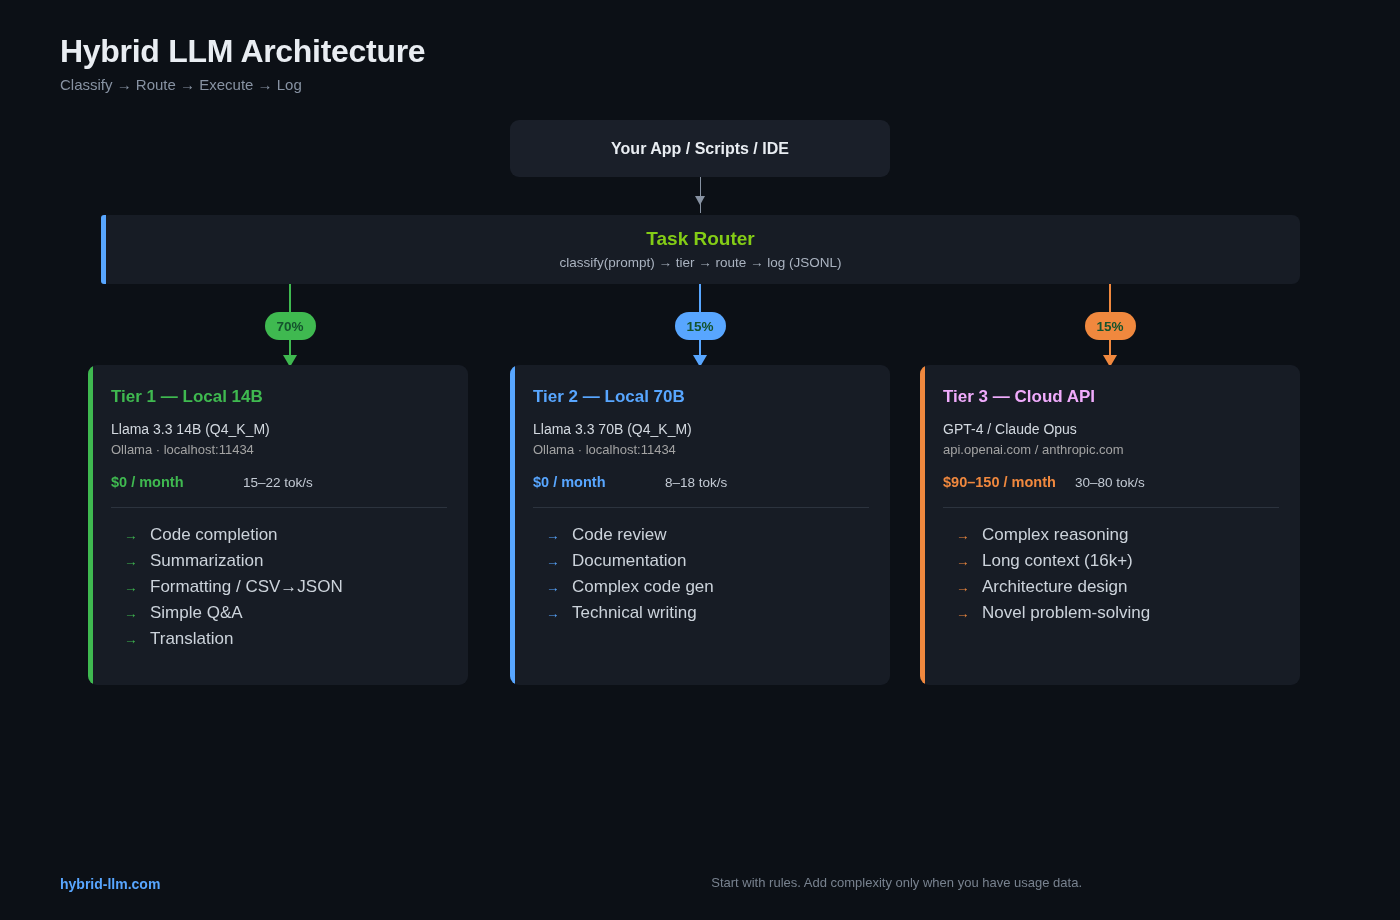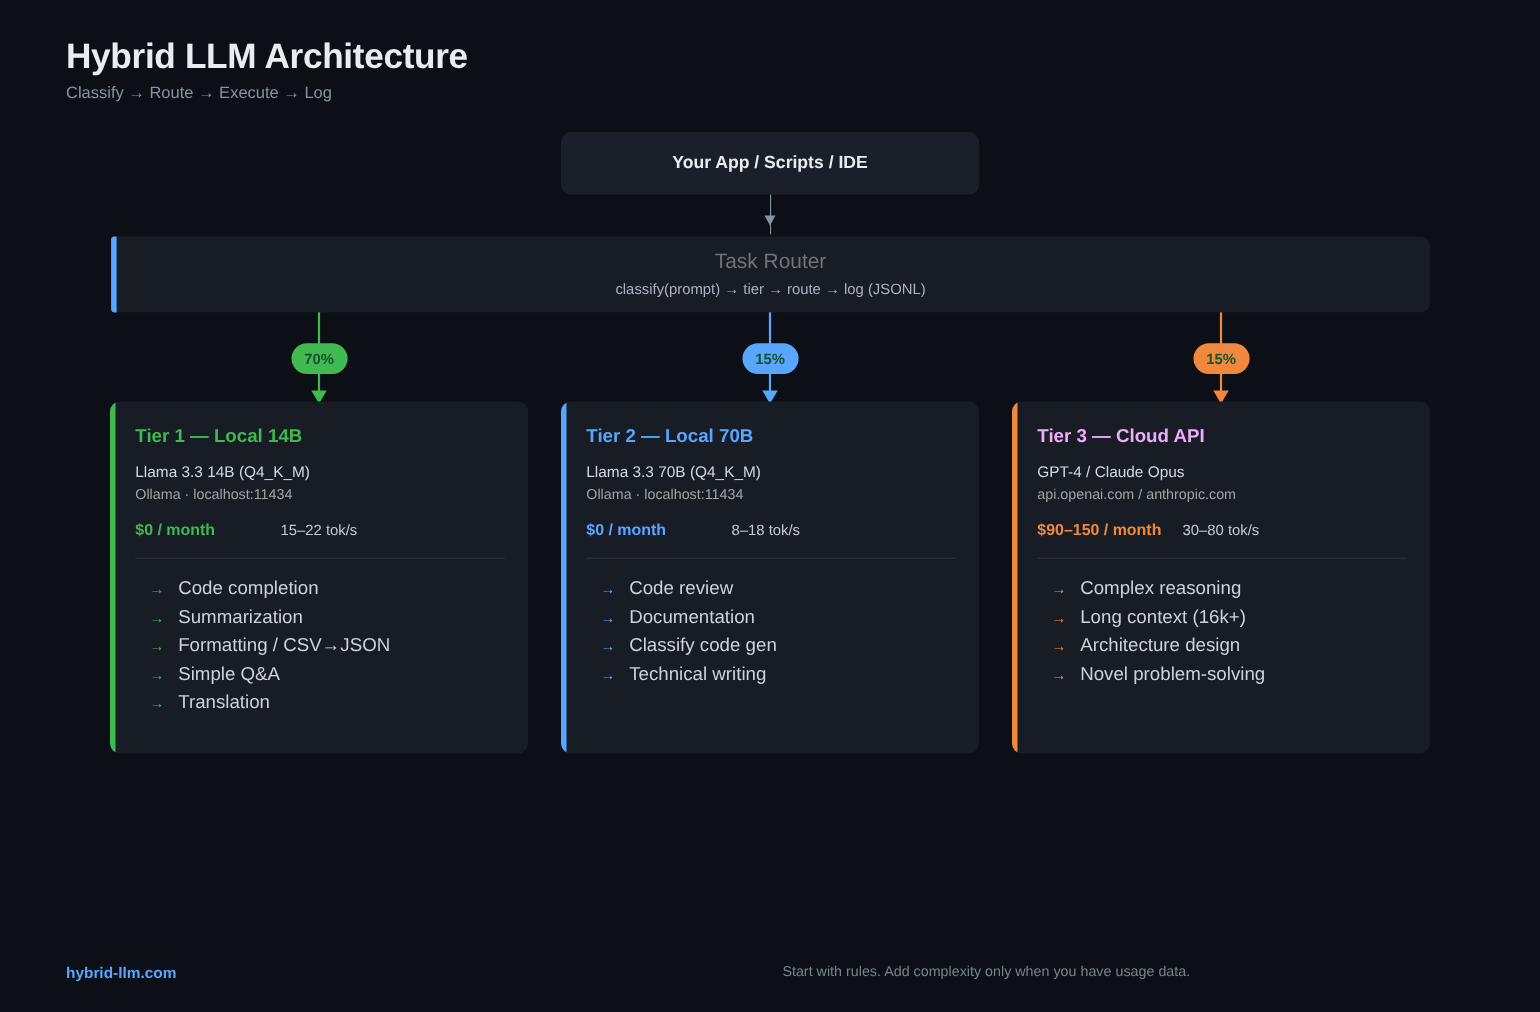--- a/index.html
+++ b/index.html
@@ -88,22 +88,22 @@
   }
   .router-accent {
     position: absolute;
     left: 0; top: 0;
     width: 5px; height: 69px;
     background: #58a6ff;
     border-radius: 3px 0 0 3px;
   }
   .router-title {
     font-size: 19px;
-    font-weight: normal;
-    color: #737373;
+    font-weight: bold;
+    color: #84cc16;
     line-height: 26px;
   }
   .router-sub {
     font-size: 13.5px;
     color: #aab3c0;
     line-height: 20px;
     margin-top: 1px;
   }
 
   
@@ -247,21 +247,21 @@
       <div class="badge" style="background: rgb(63, 185, 80); width: 51px; left: 264.5px;">70%</div>
       <div class="conn" style="left: 699px; background: rgb(88, 166, 255);"></div>
       <div class="conn-head" style="left: 693px; color: rgb(88, 166, 255);"></div>
       <div class="badge" style="background: rgb(88, 166, 255); width: 51px; left: 674.5px;">15%</div>
       <div class="conn" style="left: 1109px; background: rgb(240, 136, 62);"></div>
       <div class="conn-head" style="left: 1103px; color: rgb(240, 136, 62);"></div>
       <div class="badge" style="background: rgb(240, 136, 62); width: 51px; left: 1084.5px;">15%</div>
     </div>
 
   <div id="cards-layer">
-      <div class="card" style="left: 100px;">
+      <div class="card" style="left: 88px;">
         <div class="card-accent" style="background: rgb(63, 185, 80);"></div>
         <div class="card-body">
           <div class="card-title" style="color: rgb(63, 185, 80);">Tier 1 — Local 14B</div>
           <div class="card-model">Llama 3.3 14B (Q4_K_M)</div>
           <div class="card-host">Ollama · localhost:11434</div>
           <div class="card-metrics">
             <div class="card-cost" style="color: rgb(63, 185, 80);">$0 / month</div>
             <div class="card-speed">15–22 tok/s</div>
           </div>
           <div class="card-divider"></div>
@@ -304,21 +304,21 @@
             <div class="task-row">
               <span class="task-arrow" style="color: rgb(88, 166, 255);">→</span>
               <span class="task-label">Code review</span>
             </div>
             <div class="task-row">
               <span class="task-arrow" style="color: rgb(88, 166, 255);">→</span>
               <span class="task-label">Documentation</span>
             </div>
             <div class="task-row">
               <span class="task-arrow" style="color: rgb(88, 166, 255);">→</span>
-              <span class="task-label">Classify code gen</span>
+              <span class="task-label">Complex code gen</span>
             </div>
             <div class="task-row">
               <span class="task-arrow" style="color: rgb(88, 166, 255);">→</span>
               <span class="task-label">Technical writing</span>
             </div>
           </div>
         </div>
       </div>
       <div class="card" style="left: 920px;">
         <div class="card-accent" style="background: rgb(240, 136, 62);"></div>

